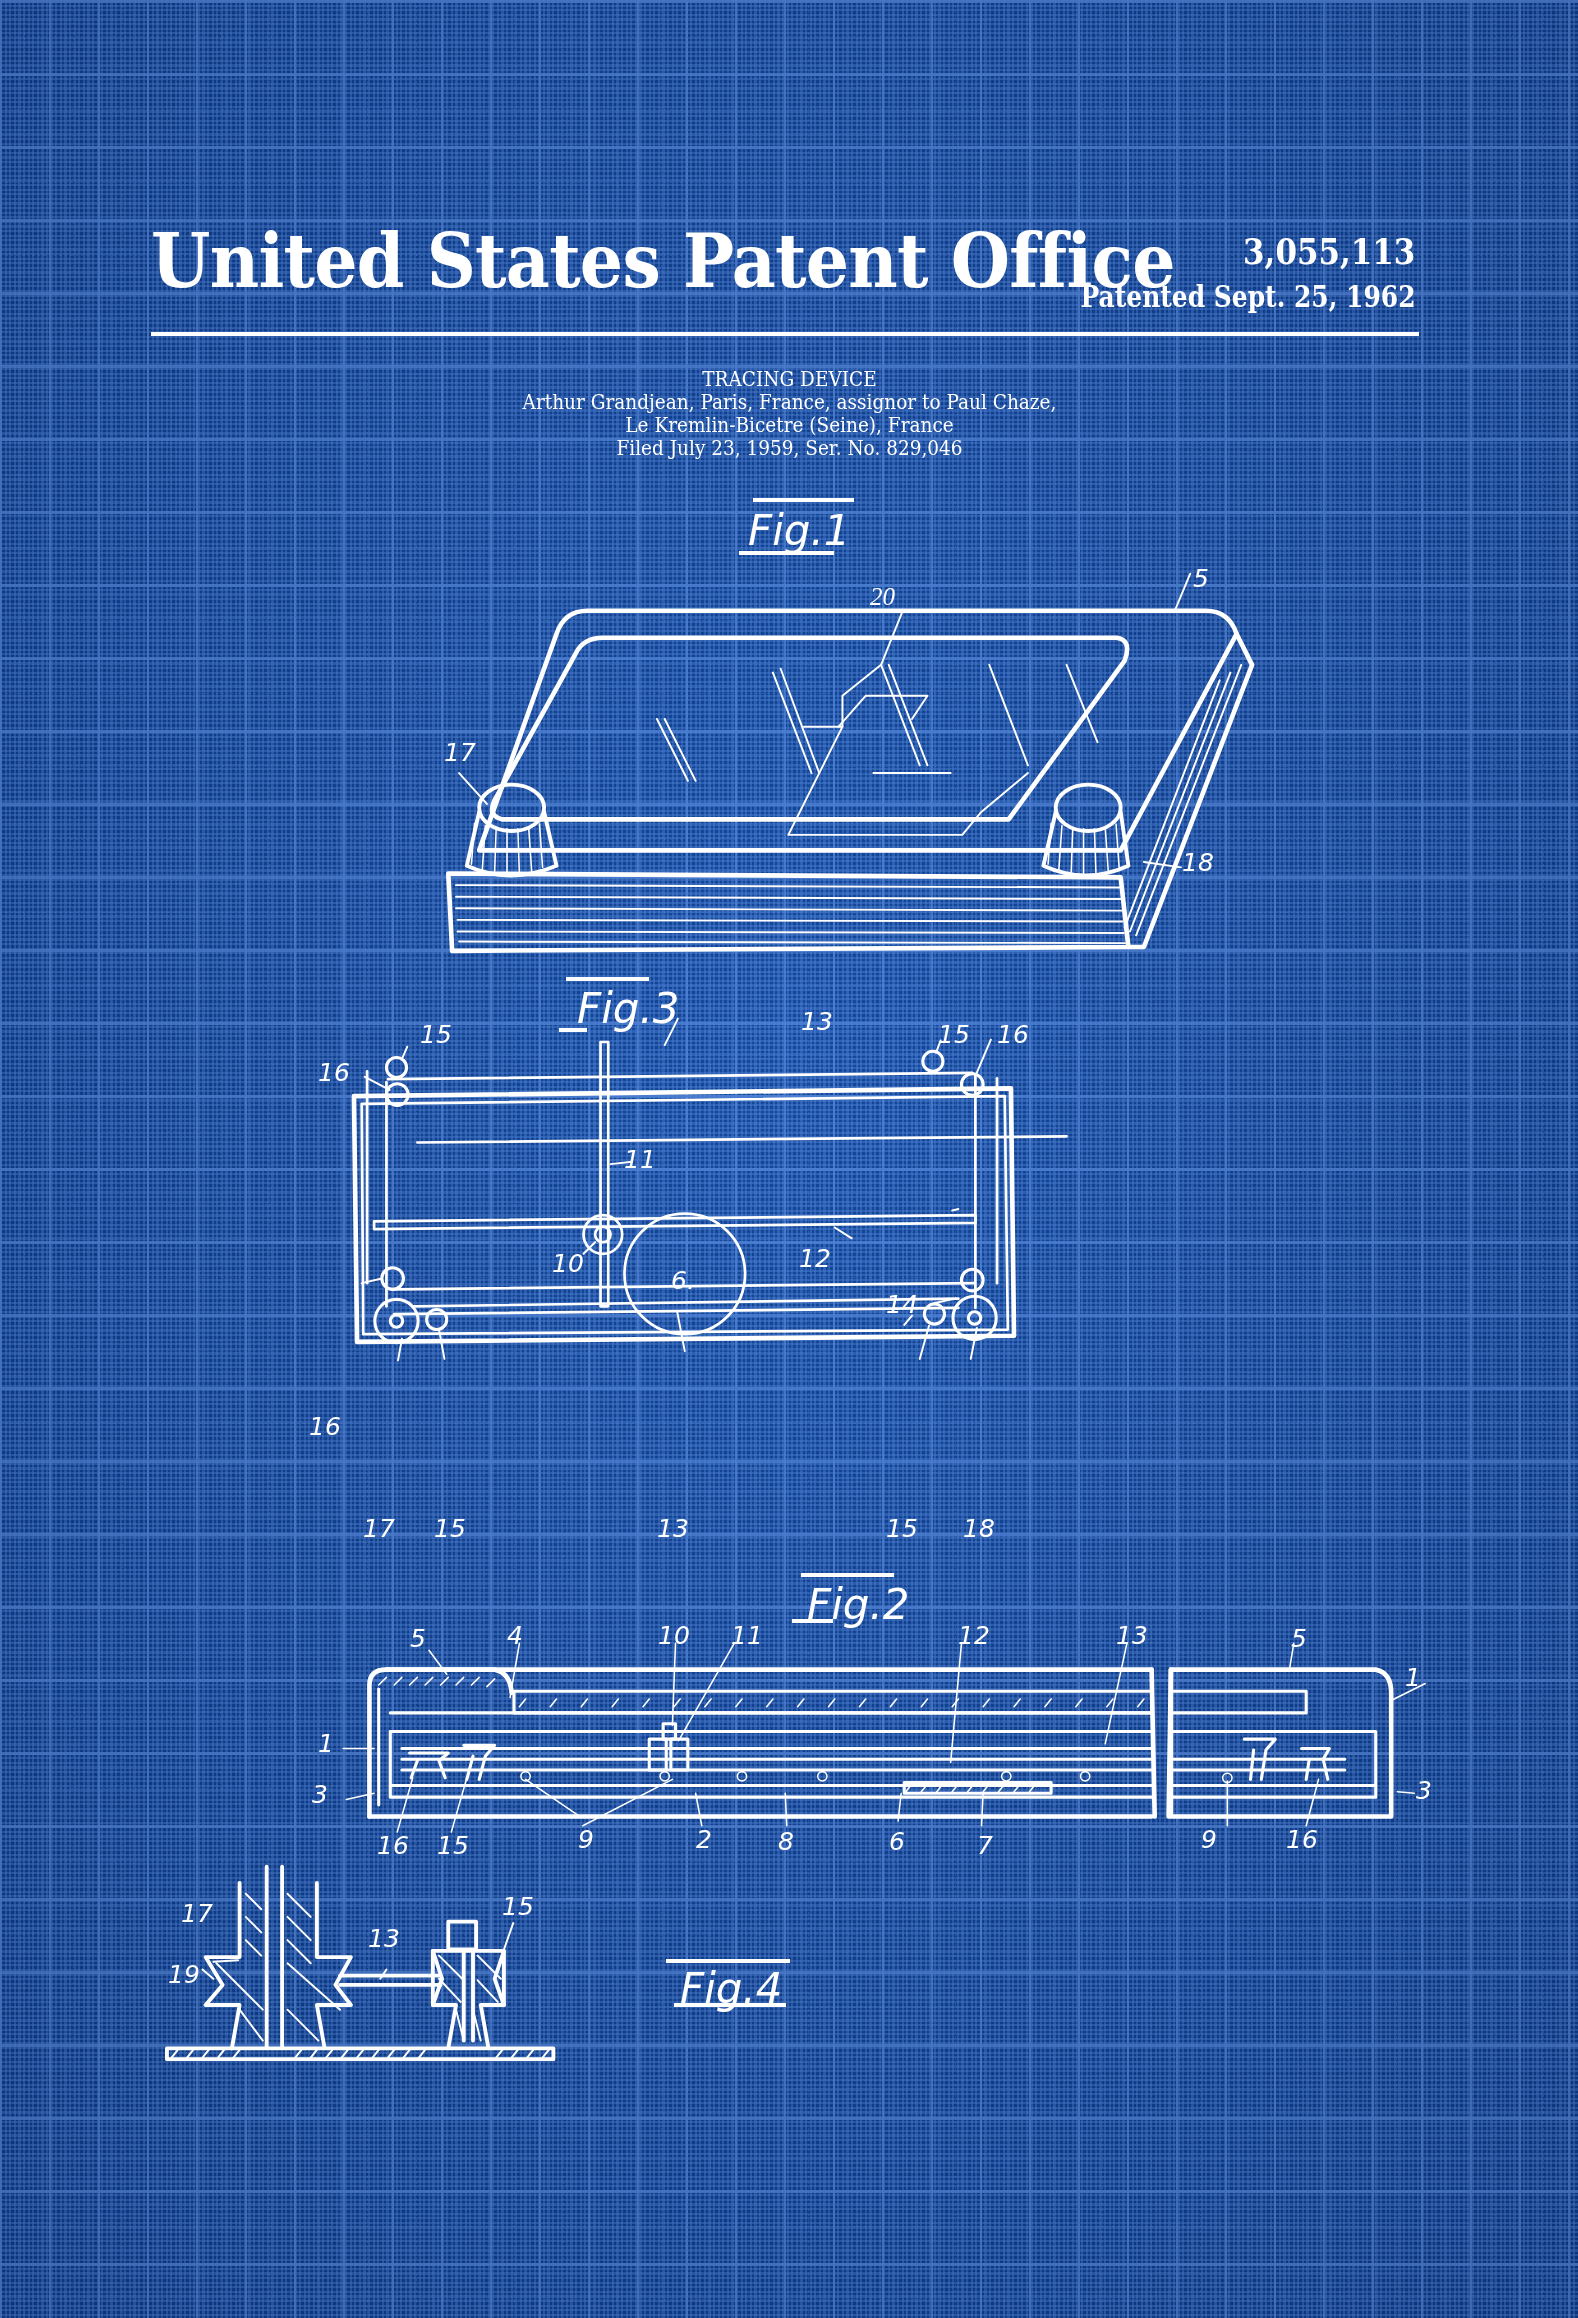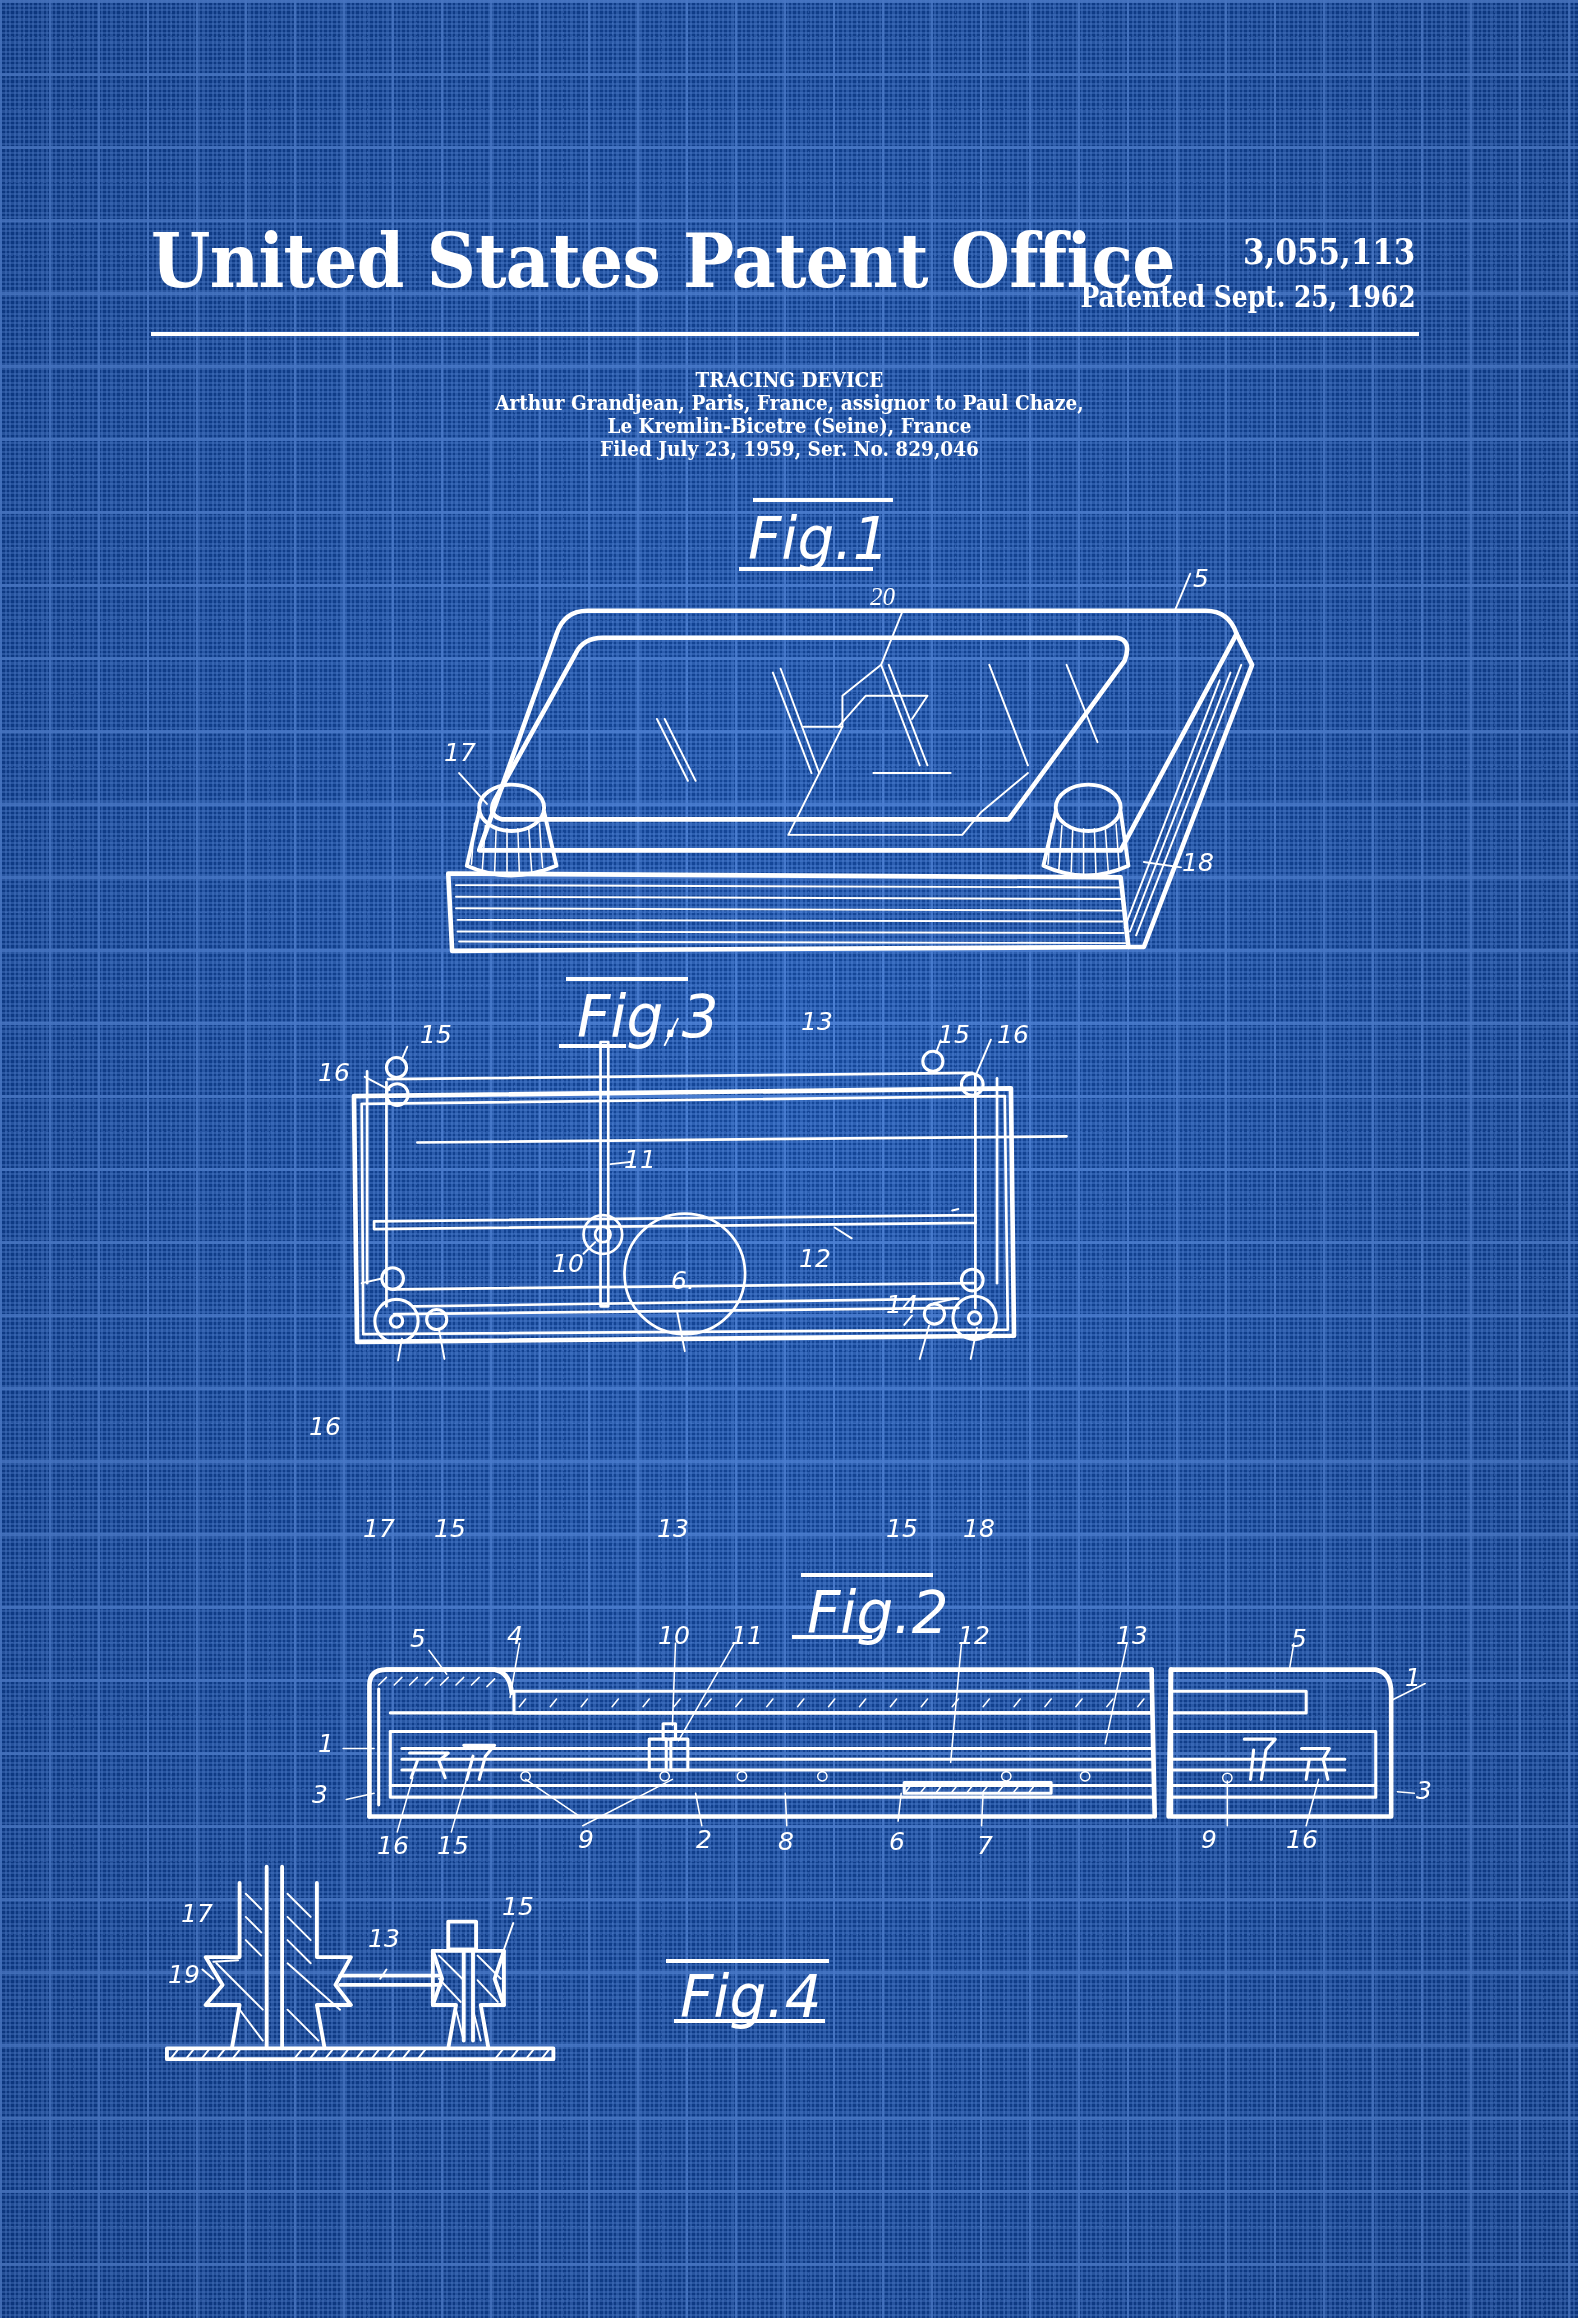--- a/index.html
+++ b/index.html
@@ -28,24 +28,24 @@
     -webkit-mask-size:100% 73px; mask-size:100% 73px;
   }
   .vignette{position:absolute;inset:0;background:radial-gradient(ellipse at 50% 45%, rgba(40,100,200,0.25), rgba(0,20,70,0.25));pointer-events:none;}
 
   .abs{position:absolute;}
   .office-title{left:151px;top:224px;font-size:74px;font-weight:bold;letter-spacing:-0.8px;line-height:1;
     font-family:"DejaVu Serif","Liberation Serif",serif;transform:scaleX(0.92);transform-origin:left top;}
   .patent-number{right:164px;top:233px;font-size:36px;font-weight:bold;line-height:1;text-align:right;transform:scaleX(0.86);transform-origin:right top;}
   .patent-date{right:164px;top:283px;font-size:29px;font-weight:bold;line-height:1;text-align:right;transform:scaleX(0.86);transform-origin:right top;}
   .header-rule{left:151px;top:332px;width:1268px;height:3.9px;background:#fff;}
-  .meta{left:0;width:1579px;top:368px;text-align:center;font-weight:bold;font-size:21px;line-height:23px;}
+  .meta{left:0;width:1579px;top:368px;text-align:center;font-weight:normal;font-size:21px;line-height:23px;}
   .meta div{transform:scaleX(0.88);}
 
-  .fig-label{font-family:"DejaVu Sans","Liberation Sans",sans-serif;font-style:italic;font-size:58px;line-height:1;}
+  .fig-label{font-family:"DejaVu Sans","Liberation Sans",sans-serif;font-style:italic;font-size:42px;line-height:1;}
   .fig-label .bar{position:absolute;left:0;right:0;height:3.9px;background:#fff;}
   .ref{font-family:"DejaVu Sans","Liberation Sans",sans-serif;font-style:italic;font-size:25px;line-height:1;}
   svg{position:absolute;left:0;top:0;overflow:visible;}
   .line{stroke:#fff;fill:none;stroke-linecap:round;stroke-linejoin:round;}
 </style>
 </head>
 <body>
 
 <div class="grid"></div>
 <div class="minor-v"></div>

